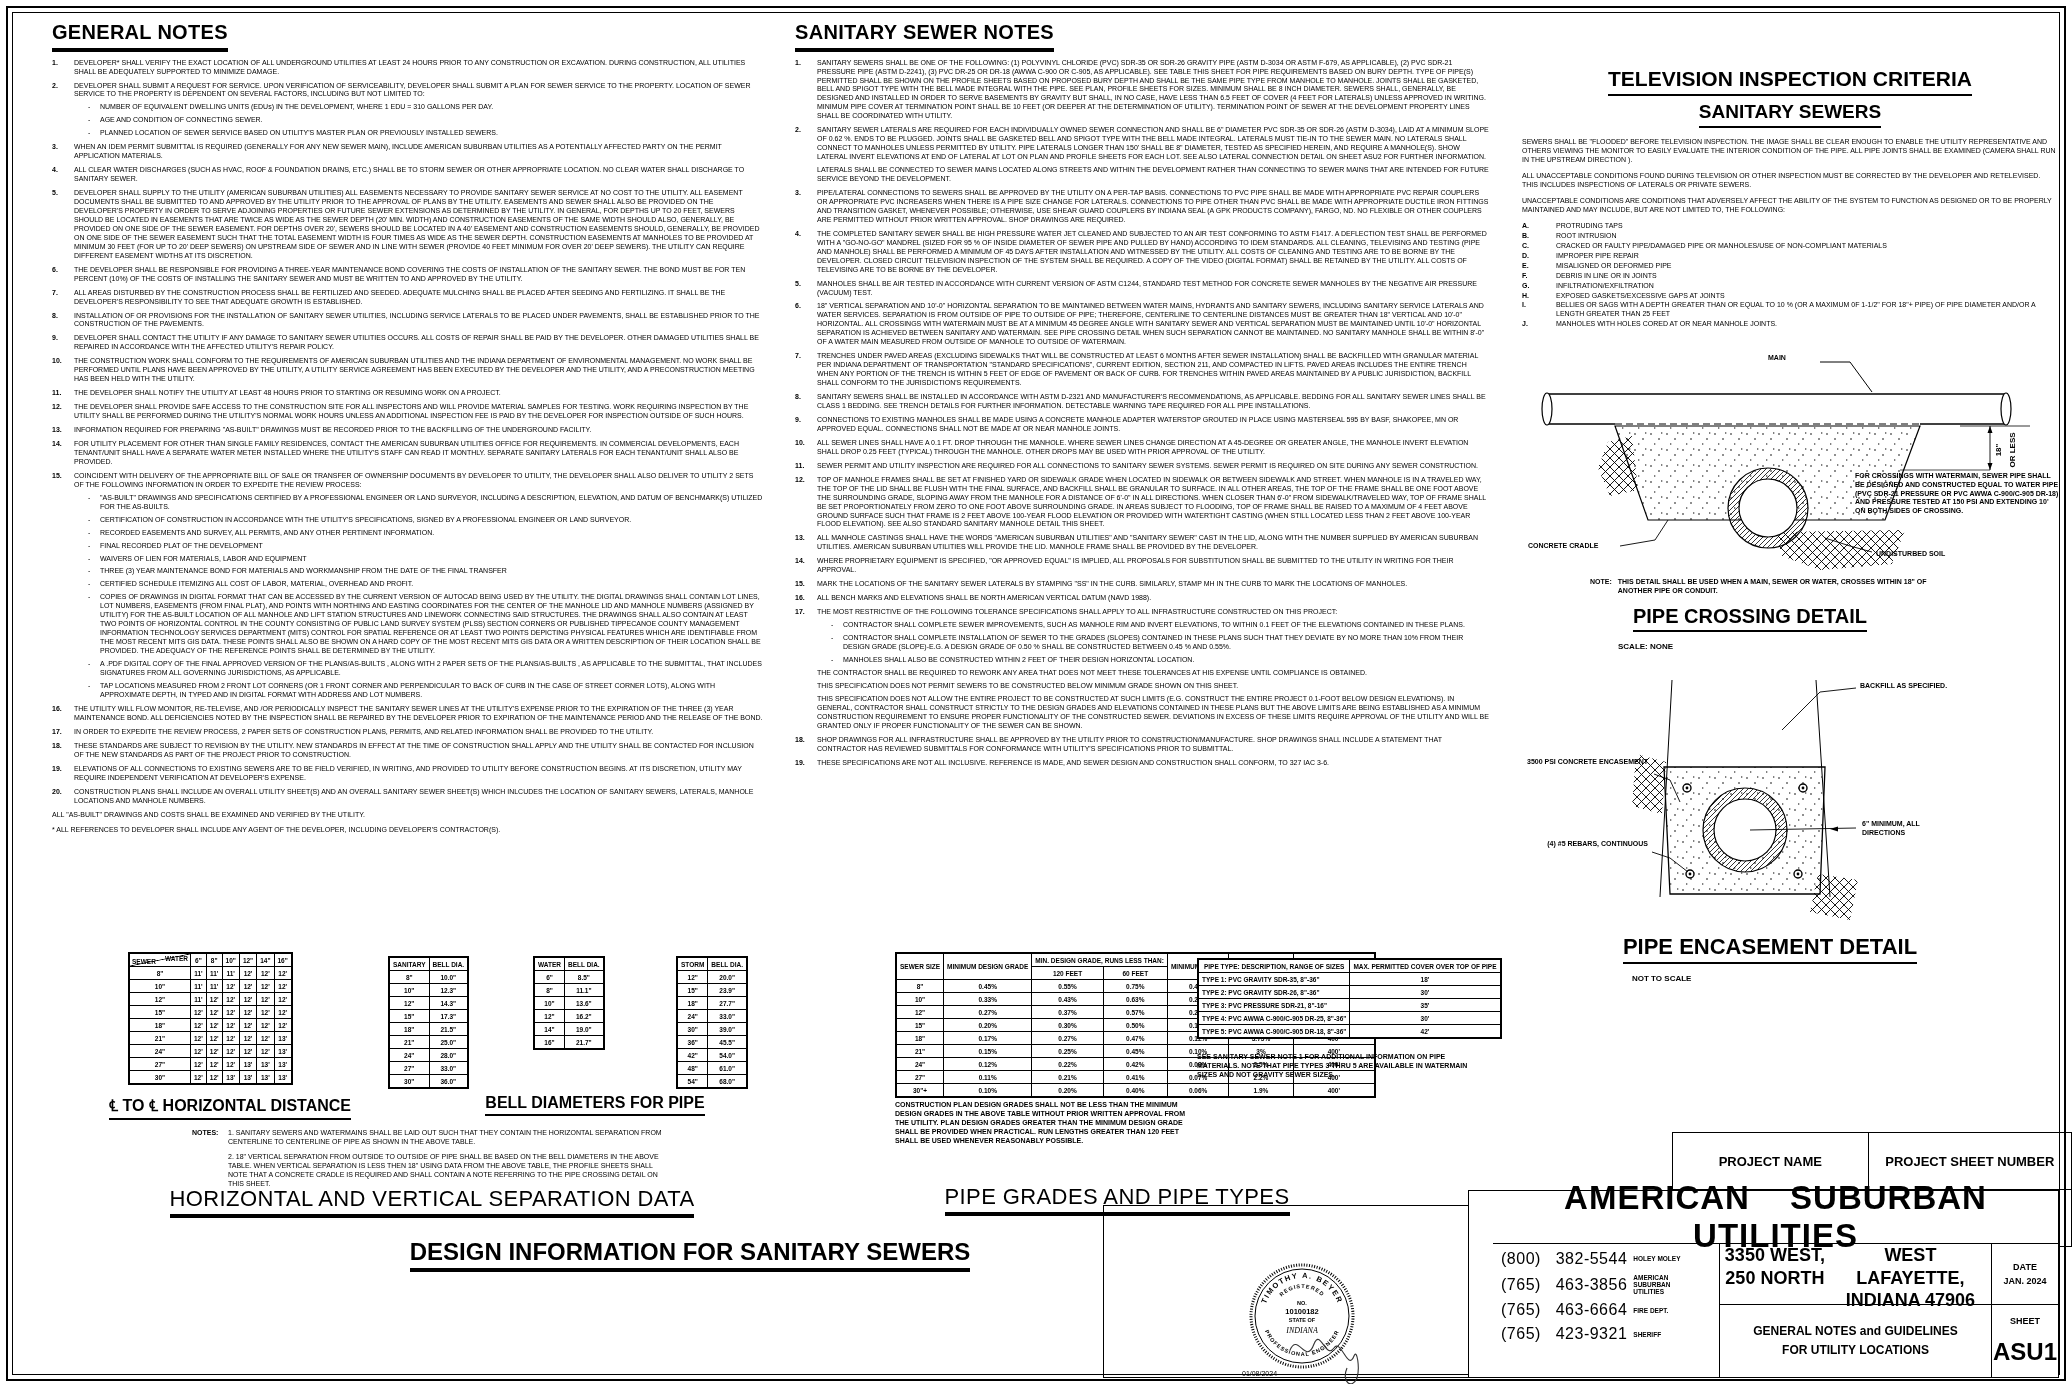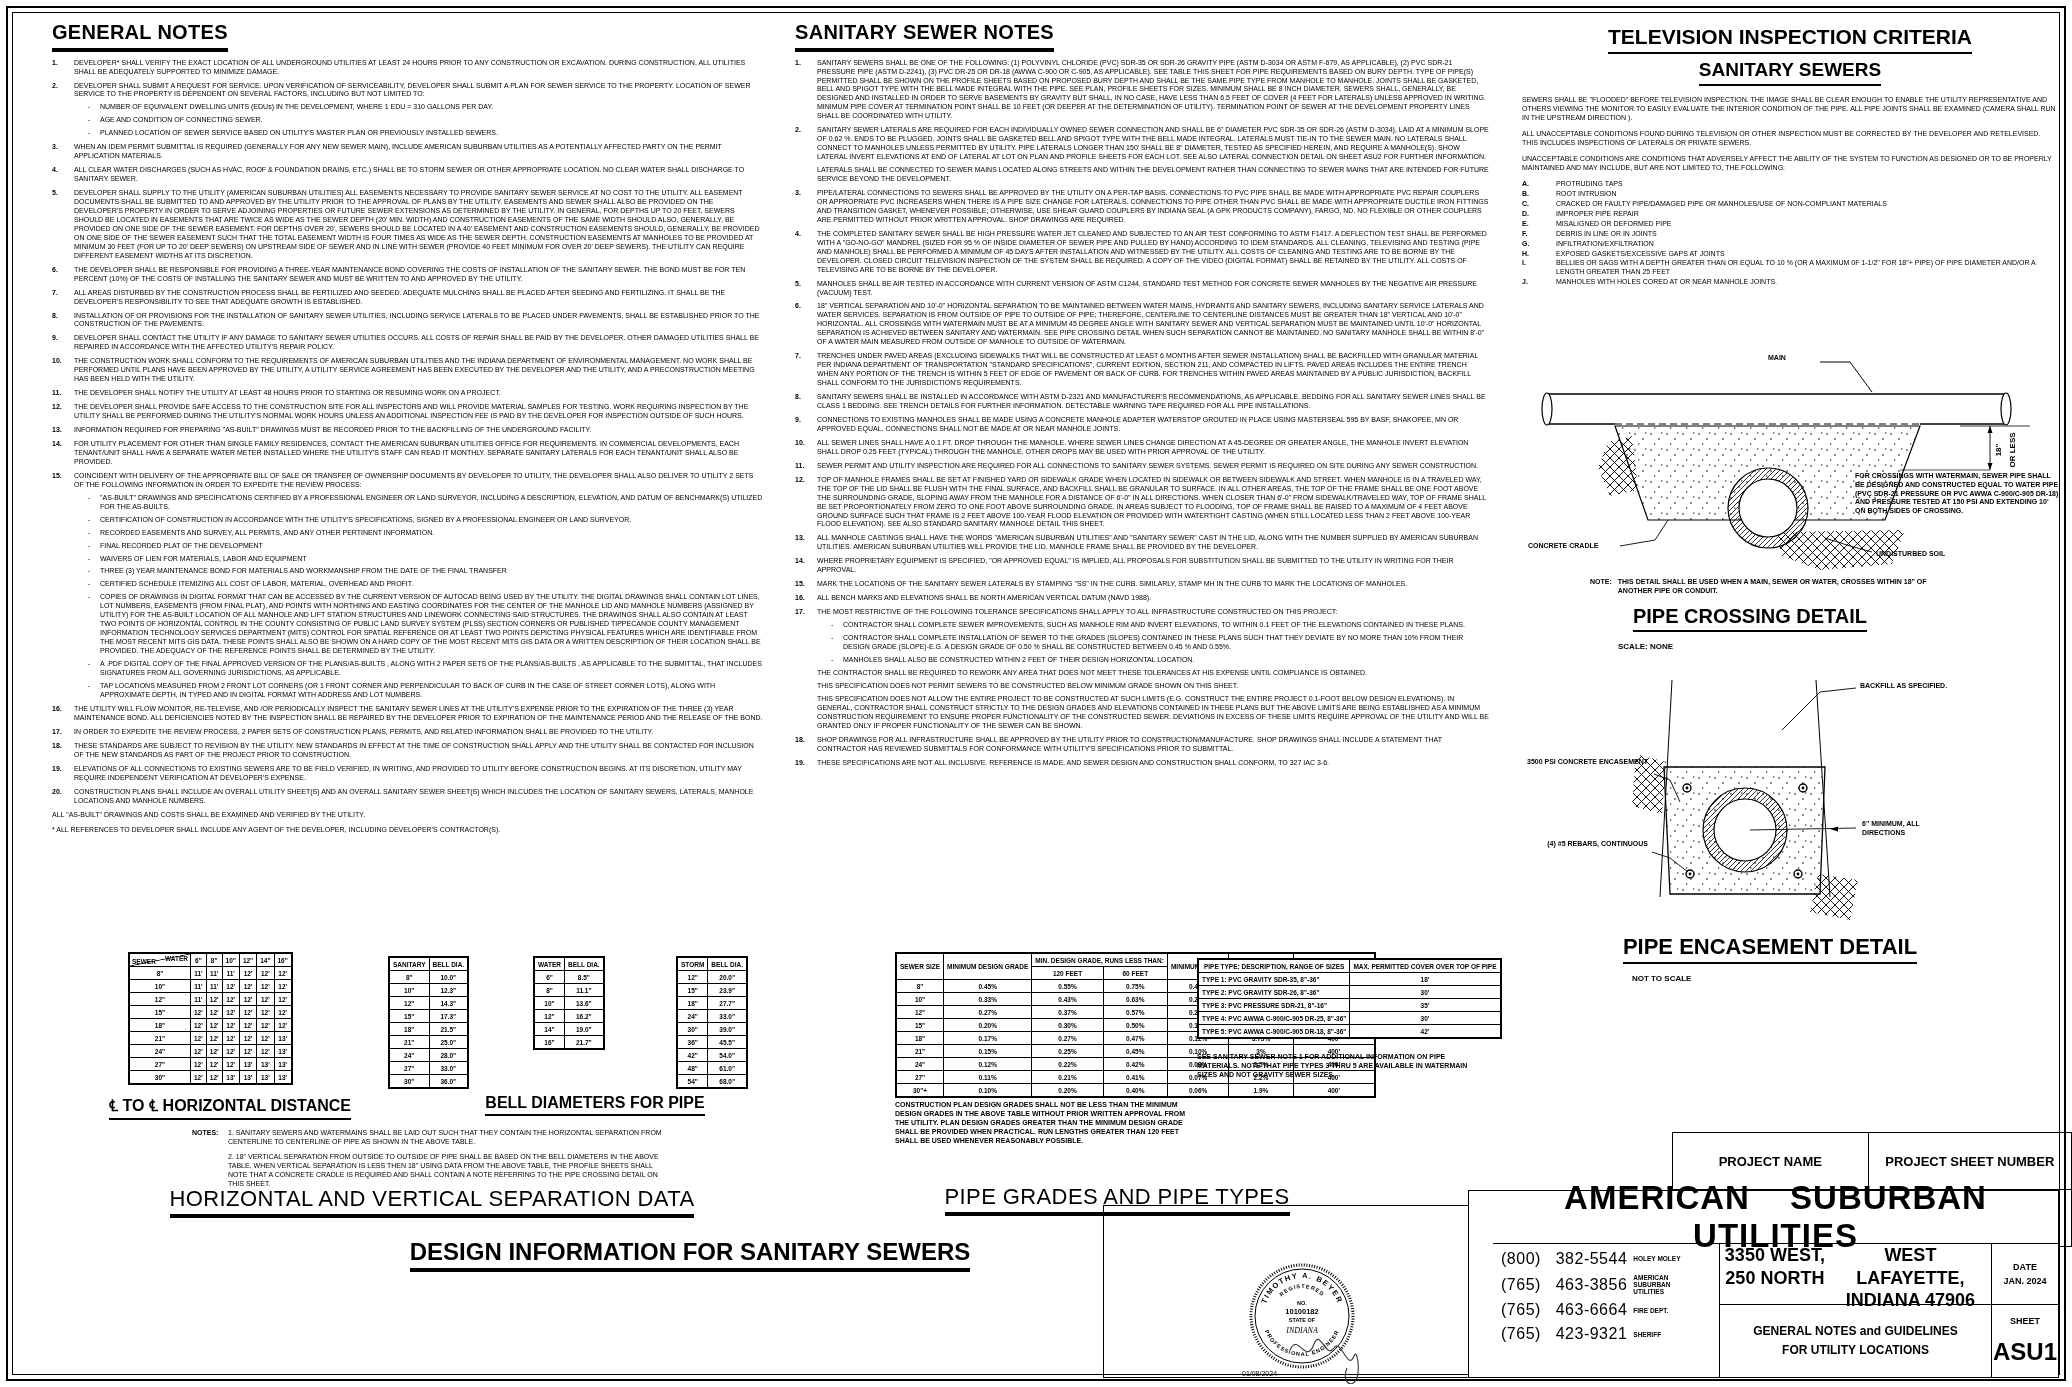--- a/index.html
+++ b/index.html
@@ -377,21 +377,21 @@
         <div class="note-item">
           <div class="note-num">19.</div>
           <div class="note-body">
             <div class="note-para">THESE SPECIFICATIONS ARE NOT ALL INCLUSIVE.   REFERENCE IS MADE, AND SEWER DESIGN AND CONSTRUCTION SHALL CONFORM, TO 327 IAC 3-6.</div>
           </div>
         </div>
       </div>
   </div>
 
   <div class="abs notes-col" style="left:1522px;top:24px;width:536px;">
-    <div class="hwrap" style="margin-bottom:4px;"><span class="h-u thin" style="font-size:21px;font-weight:bold;"><span class="inner">TELEVISION INSPECTION CRITERIA</span></span></div>
+    <div class="hwrap" style="margin-bottom:4px;margin-top:42px;"><span class="h-u thin" style="font-size:21px;font-weight:bold;"><span class="inner">TELEVISION INSPECTION CRITERIA</span></span></div>
     <div class="hwrap" style="margin-bottom:10px;"><span class="h-u thin" style="font-size:19px;font-weight:bold;"><span class="inner">SANITARY SEWERS</span></span></div>
     <div>
         <div class="tv-para">SEWERS SHALL BE "FLOODED" BEFORE TELEVISION INSPECTION.  THE IMAGE SHALL BE CLEAR ENOUGH TO ENABLE THE UTILITY REPRESENTATIVE AND OTHERS VIEWING THE MONITOR TO EASILY EVALUATE THE INTERIOR CONDITION OF THE PIPE.    ALL PIPE JOINTS SHALL BE EXAMINED (CAMERA SHALL   RUN IN THE UPSTREAM DIRECTION ).</div>
         <div class="tv-para">ALL UNACCEPTABLE CONDITIONS FOUND DURING TELEVISION OR OTHER INSPECTION MUST BE CORRECTED BY THE DEVELOPER AND RETELEVISED.  THIS INCLUDES INSPECTIONS OF LATERALS OR PRIVATE SEWERS.</div>
         <div class="tv-para">UNACCEPTABLE CONDITIONS ARE CONDITIONS THAT ADVERSELY AFFECT THE ABILITY OF THE SYSTEM TO FUNCTION AS DESIGNED OR TO BE PROPERLY MAINTAINED AND MAY INCLUDE, BUT ARE NOT LIMITED TO, THE FOLLOWING:</div>
       </div>
     <div style="margin-top:2px;">
         <div class="kv-row">
           <span class="kv-key">A.</span>
           <span class="kv-val">PROTRUDING TAPS</span>

